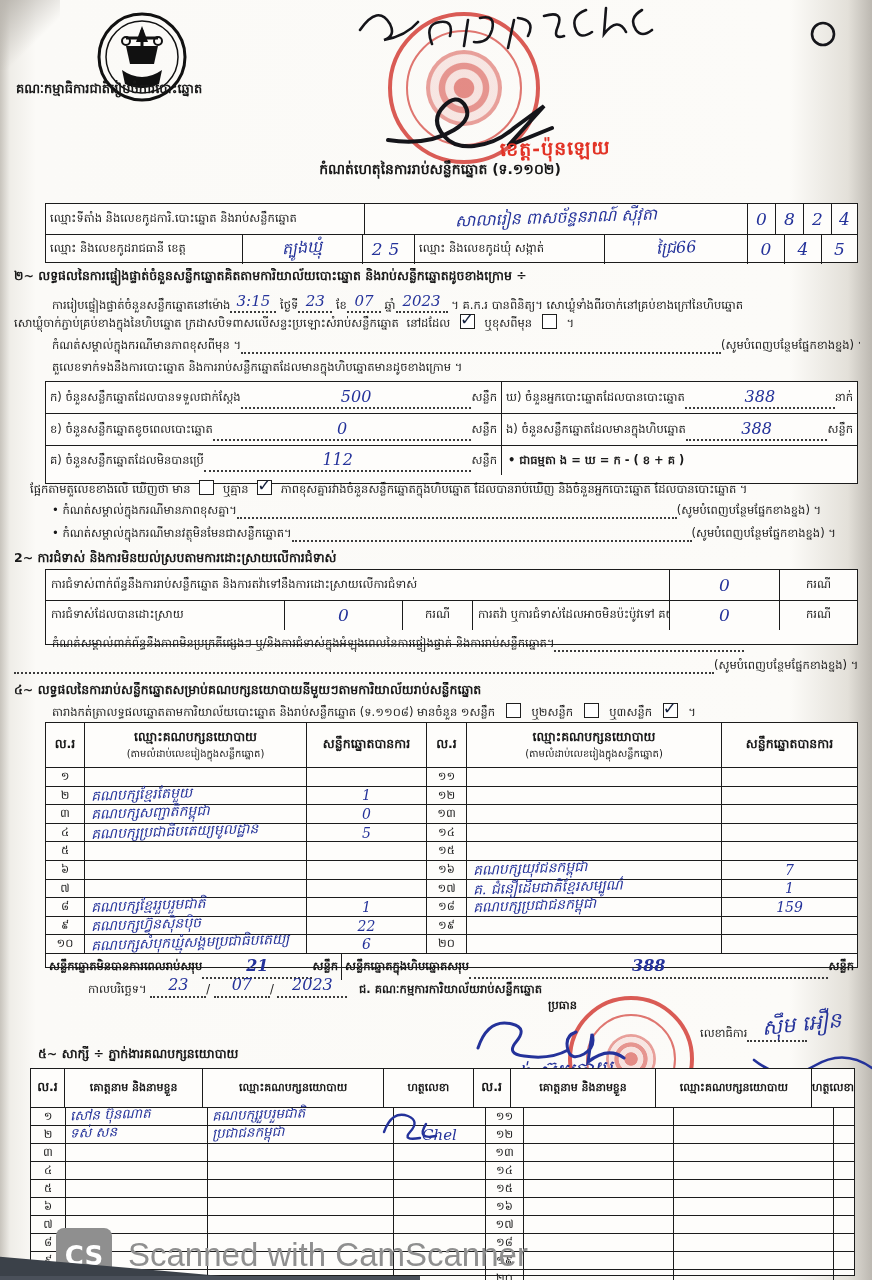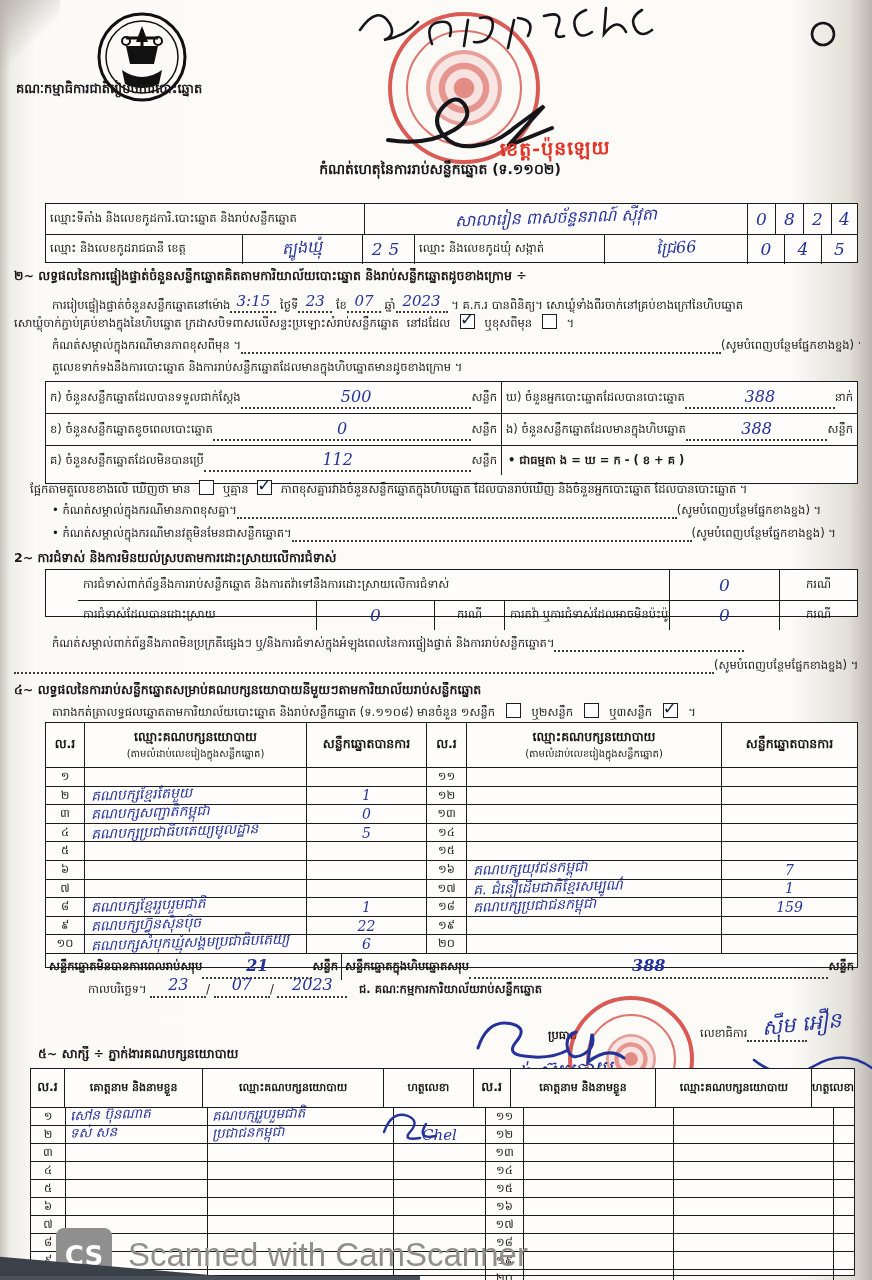--- a/index.html
+++ b/index.html
@@ -158,21 +158,21 @@
   </div>
   <div class="abs k nowrap" style="left:52px;top:503px;width:808px;">
     <span>•&nbsp;</span><span>កំណត់សម្គាល់ក្នុងករណីមានភាពខុសគ្នា។</span><span class="dots" style="width:440px;"></span><span>(សូមបំពេញបន្ថែមផ្នែកខាងខ្នង) ។</span>
   </div>
   <div class="abs k nowrap" style="left:52px;top:526px;width:808px;">
     <span>•&nbsp;</span><span>កំណត់សម្គាល់ក្នុងករណីមានវត្ថុមិនមែនជាសន្លឹកឆ្នោត។</span><span class="dots" style="width:400px;"></span><span>(សូមបំពេញបន្ថែមផ្នែកខាងខ្នង) ។</span>
   </div>
 
   <div class="abs hd nowrap" style="left:14px;top:550px;width:700px;">2~ ការជំទាស់ និងការមិនយល់ស្របតាមការដោះស្រាយលើការជំទាស់</div>
 
-  <div class="abs tblbox" style="left:45px;top:569px;width:813px;height:48px;background:#fefdfb;padding-left:32px;">
+  <div class="abs tblbox" style="left:45px;top:569px;width:813px;height:76px;background:#fefdfb;">
     <div class="frow" style="height:30px;">
       <div class="cell k nowrap" style="flex:1;display:flex;align-items:center;padding:0 5px;">ការជំទាស់ពាក់ព័ន្ធនឹងការរាប់សន្លឹកឆ្នោត និងការតវ៉ាទៅនឹងការដោះស្រាយលើការជំទាស់</div>
       <div class="cell ctr" style="width:110px;">
           <span class="hw" style="font-size:17px;">0</span>
         </div>
       <div class="cell k ctr" style="width:78px;">ករណី</div>
     </div>
     <div class="frow rtop" style="height:28.5px;">
       <div class="cell k nowrap" style="width:238px;display:flex;align-items:center;padding:0 5px;">ការជំទាស់ដែលបានដោះស្រាយ</div>
       <div class="cell ctr" style="width:118px;">
@@ -400,21 +400,21 @@
   </div>
 
   <div class="abs k nowrap" style="left:88px;top:974px;width:770px;">
     <span>កាលបរិច្ឆេទ។</span>
     <span class="dots" style="width:56px;"><span class="hw" style="font-size:16px;">23</span></span><span>/</span>
     <span class="dots" style="width:56px;"><span class="hw" style="font-size:16px;">07</span></span><span>/</span>
     <span class="dots" style="width:70px;"><span class="hw" style="font-size:16px;">2023</span></span>
     <span class="b" style="margin-left:8px;">ជ. គណៈកម្មការការិយាល័យរាប់សន្លឹកឆ្នោត</span>
   </div>
 
-  <div class="abs k b" style="left:548px;top:1028px;">ប្រធាន</div>
+  <div class="abs k b" style="left:548px;top:998px;">ប្រធាន</div>
   <div class="abs stampring" style="left:568px;top:996px;width:126px;height:126px;">
     <div class="inner"></div>
       <div class="core"></div>
   </div>
   <svg class="abs" width="170" height="60" viewBox="0 0 170 60" style="left:468px;top:1008px;">
     <path d="M10 40 q10 -30 34 -24 q16 4 4 18 q-10 12 8 14 q26 4 44 -6 m8 -18 q-12 4 -8 18 q3 11 16 4 q12 -7 8 -20 l-4 28 q20 -16 36 -4" fill="none" stroke="#24329a" stroke-width="3" stroke-linecap="round"></path>
   </svg>
   <div class="abs hw" style="left:505px;top:1058px;font-size:20px;transform:rotate(-4deg);">គង់ ស៊ុយឆាយ</div>
 
   <div class="abs k nowrap" style="left:700px;top:1026px;">

